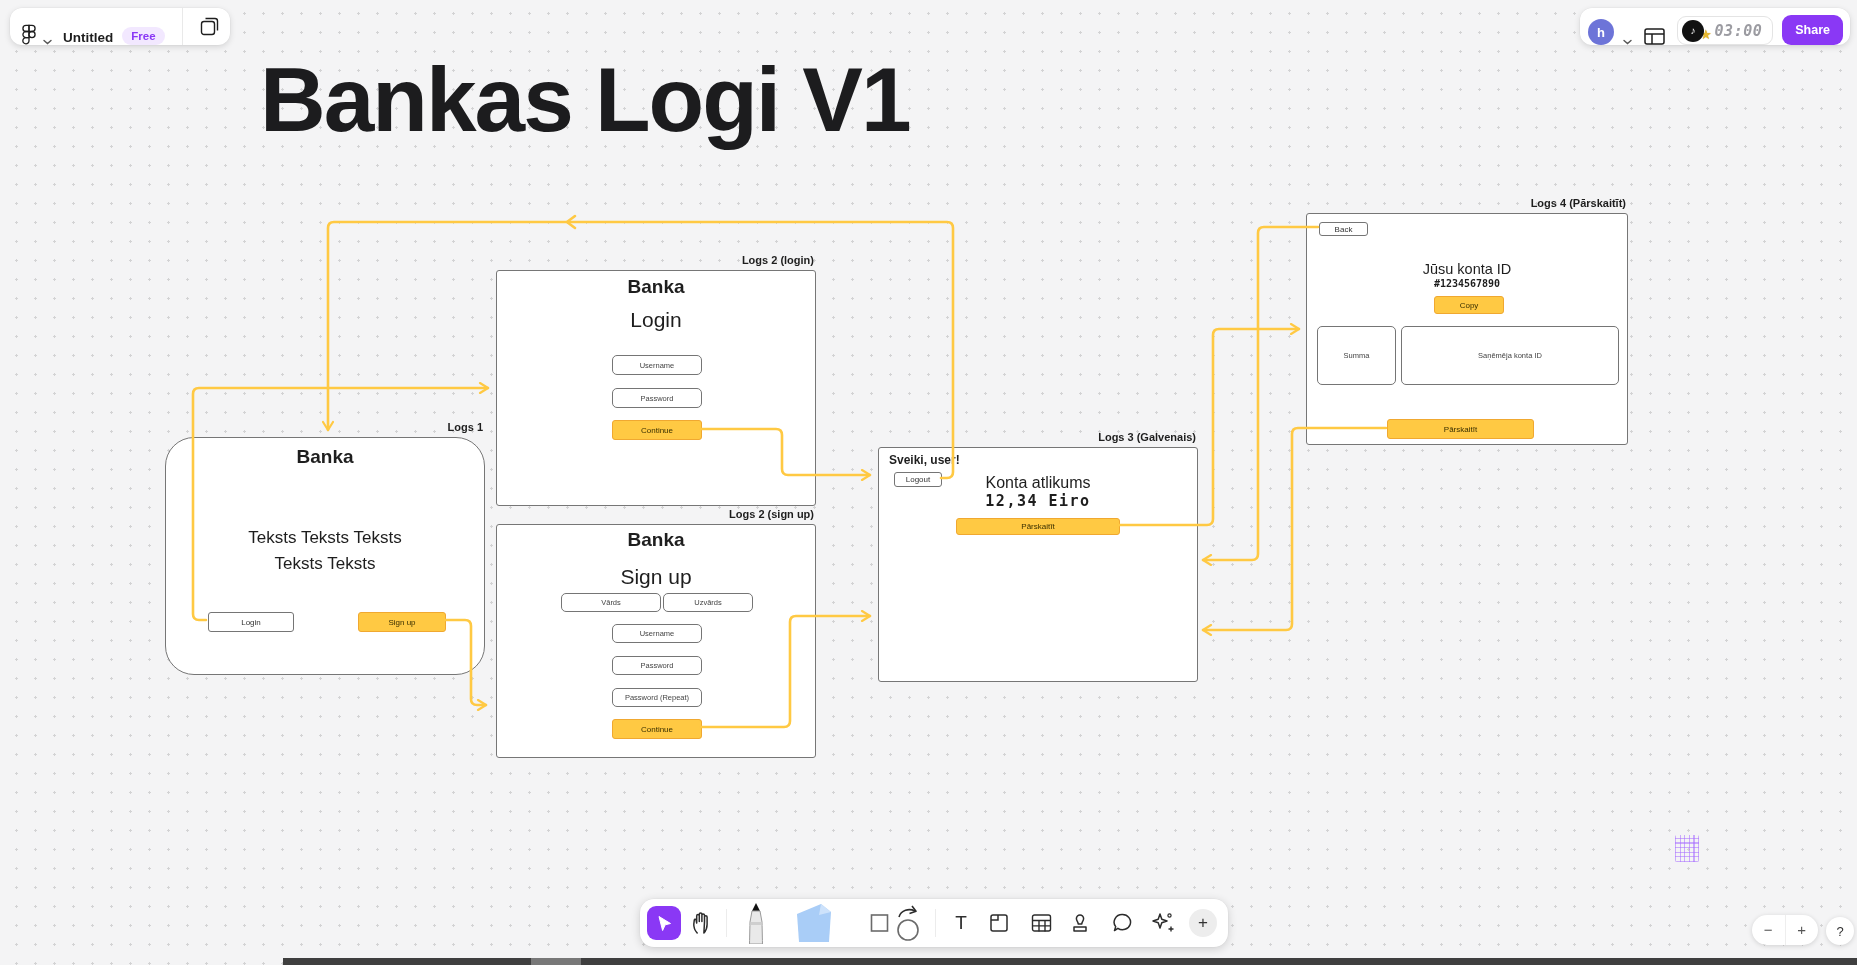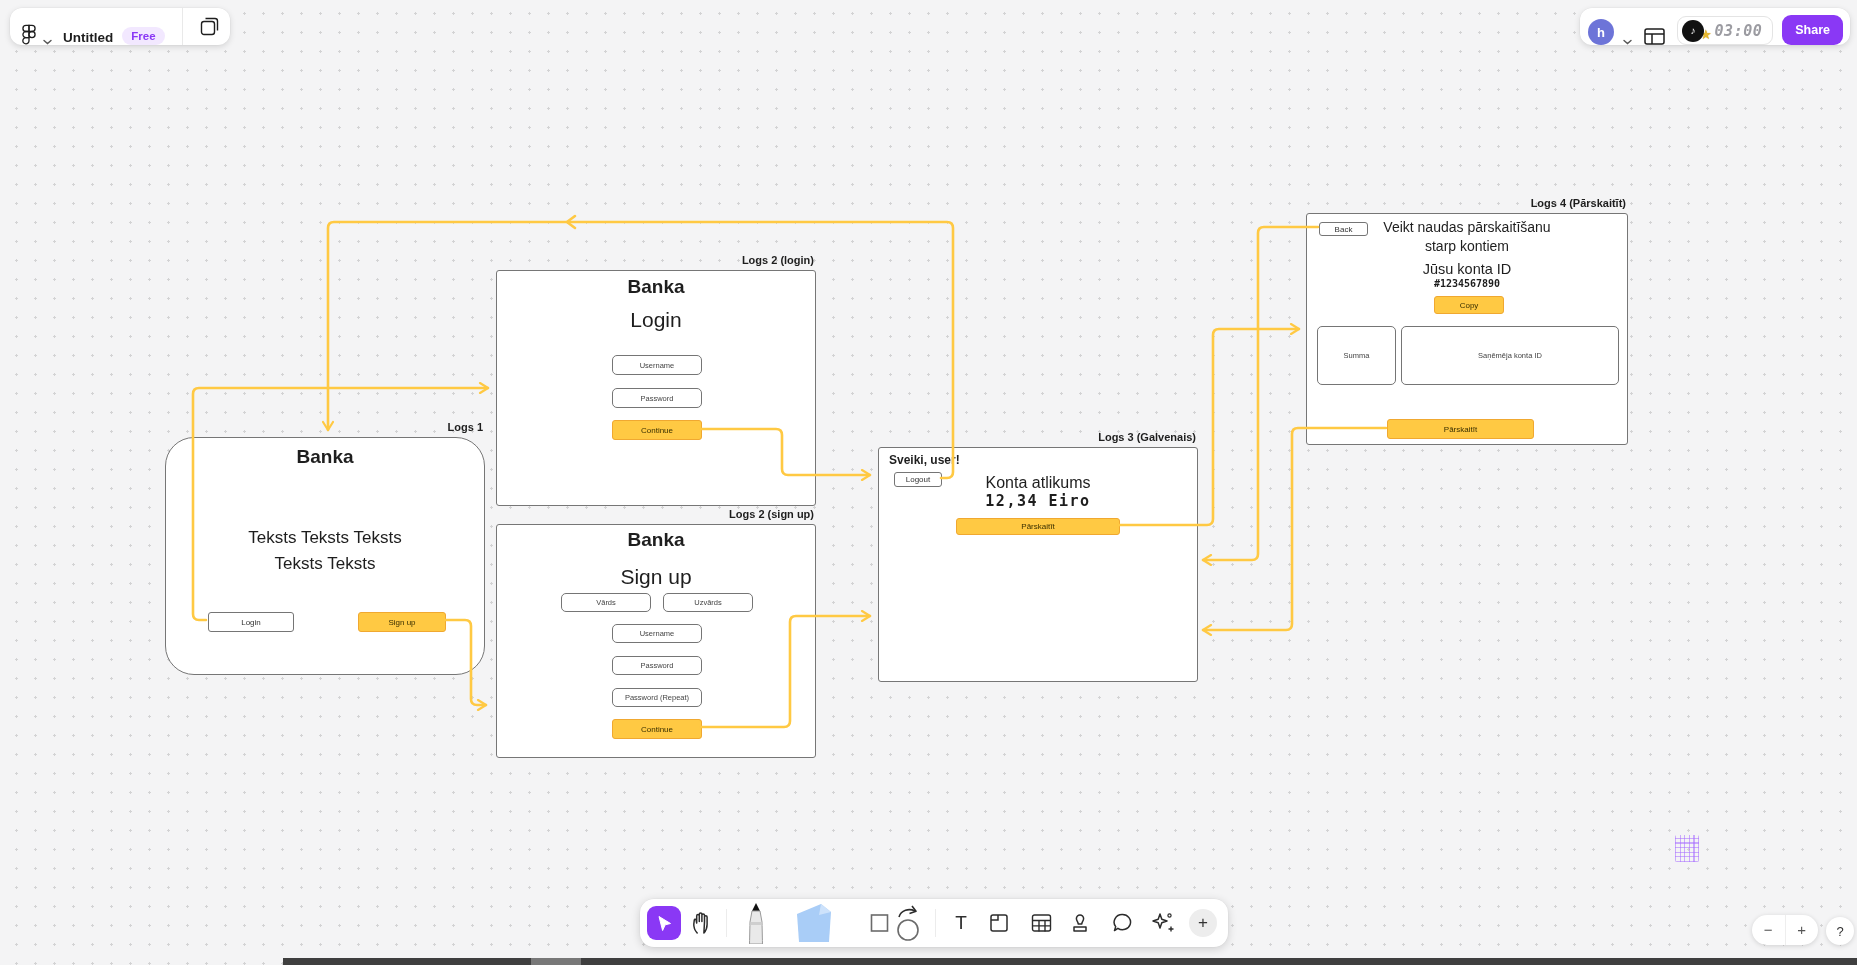--- a/index.html
+++ b/index.html
@@ -91,20 +91,21 @@
   #bottom-strip{position:absolute;left:283px;right:0;bottom:0;height:7px;background:#3f3f3f;}
   #bottom-strip .thumb{position:absolute;left:248px;top:0;width:50px;height:7px;background:#787878;}
 
   svg.icon{display:block;}
 </style>
 </head>
 <body>
 
 <div id="stage">
 
+  <div id="canvas-title">Bankas Logi V1</div>
 
   <div class="wframe" style="left:165px;top:437px;width:320px;height:238px;border-radius:29px;">
     <div class="wframe-label">Logs 1</div>
     <div class="banka" style="top:8px;">Banka</div>
     <div class="teksts" style="top:87px;">
       <span>Teksts Teksts Teksts</span><br>
       <span>Teksts Teksts</span>
     </div>
     <div class="wbtn" style="left:42px;top:174px;width:86px;height:20px;">Login</div>
     <div class="wbtn yellow" style="left:192px;top:174px;width:88px;height:20px;">Sign up</div>
@@ -116,44 +117,40 @@
     <div class="subhead" style="top:37px;">Login</div>
     <div class="winput" style="left:115px;top:84px;width:90px;height:20px;">Username</div>
     <div class="winput" style="left:115px;top:117px;width:90px;height:20px;">Password</div>
     <div class="wbtn yellow" style="left:115px;top:149px;width:90px;height:20px;">Continue</div>
   </div>
 
   <div class="wframe" style="left:496px;top:524px;width:320px;height:234px;">
     <div class="wframe-label">Logs 2 (sign up)</div>
     <div class="banka" style="top:4px;">Banka</div>
     <div class="subhead" style="top:40px;">Sign up</div>
-    <div class="winput" style="left:64px;top:68px;width:90px;height:19px;">Vārds</div>
+    <div class="winput" style="left:64px;top:68px;width:100px;height:19px;">Vārds</div>
     <div class="winput" style="left:166px;top:68px;width:90px;height:19px;">Uzvārds</div>
     <div class="winput" style="left:115px;top:99px;width:90px;height:19px;">Username</div>
     <div class="winput" style="left:115px;top:131px;width:90px;height:19px;">Password</div>
     <div class="winput" style="left:115px;top:163px;width:90px;height:19px;">Password (Repeat)</div>
     <div class="wbtn yellow" style="left:115px;top:194px;width:90px;height:20px;">Continue</div>
   </div>
 
   <div class="wframe" style="left:878px;top:447px;width:320px;height:235px;">
     <div class="wframe-label">Logs 3 (Galvenais)</div>
     <div class="greeting">Sveiki, user!</div>
     <div class="wbtn" style="left:15px;top:24px;width:48px;height:15px;">Logout</div>
     <div class="balance-label">Konta atlikums</div>
     <div class="balance-value mono">12,34 Eiro</div>
     <div class="wbtn yellow" style="left:77px;top:70px;width:164px;height:17px;">Pārskaitīt</div>
   </div>
 
   <div class="wframe" style="left:1306px;top:213px;width:322px;height:232px;">
     <div class="wframe-label">Logs 4 (Pārskaitīt)</div>
     <div class="wbtn" style="left:12px;top:8px;width:49px;height:14px;">Back</div>
-    <div class="l4-title">
-      <span>Veikt naudas pārskaitīšanu</span><br>
-      <span>starp kontiem</span>
-    </div>
     <div class="l4-acct-label">Jūsu konta ID</div>
     <div class="l4-acct-id mono">#1234567890</div>
     <div class="wbtn yellow" style="left:127px;top:82px;width:70px;height:18px;">Copy</div>
     <div class="winput" style="left:10px;top:112px;width:79px;height:59px;">Summa</div>
     <div class="winput" style="left:94px;top:112px;width:218px;height:59px;">Saņēmēja konta ID</div>
     <div class="wbtn yellow" style="left:80px;top:205px;width:147px;height:20px;">Pārskaitīt</div>
   </div>
 
   <svg id="connectors" width="1857" height="965" viewBox="0 0 1857 965">
     <defs>

